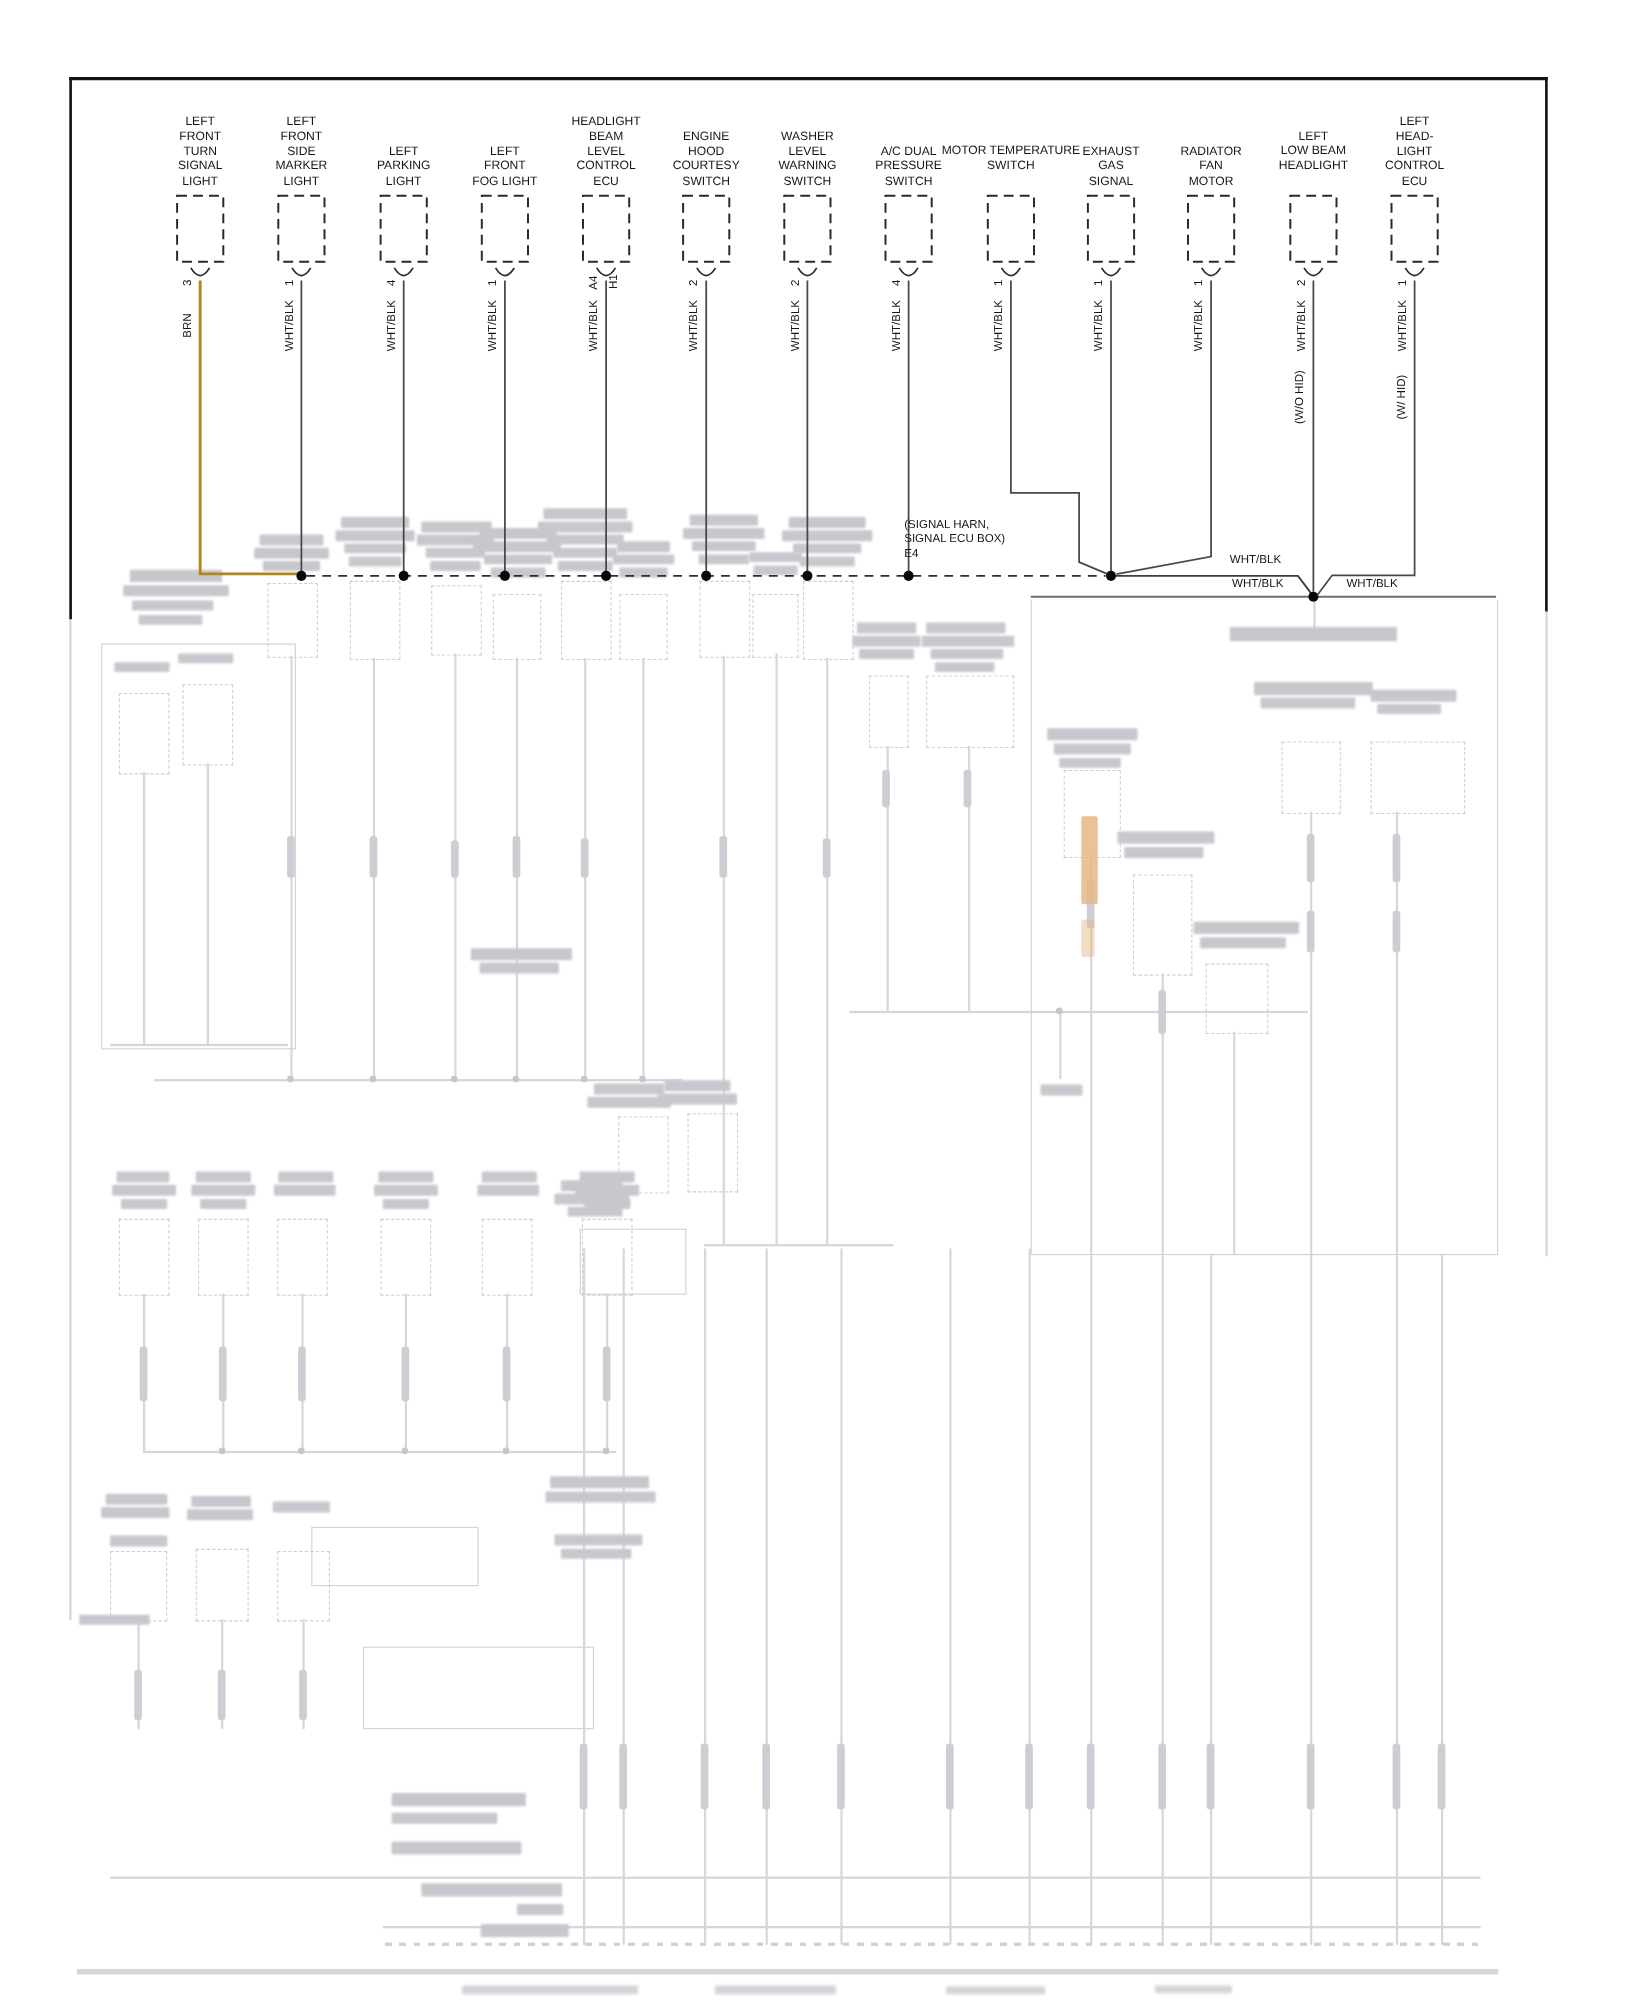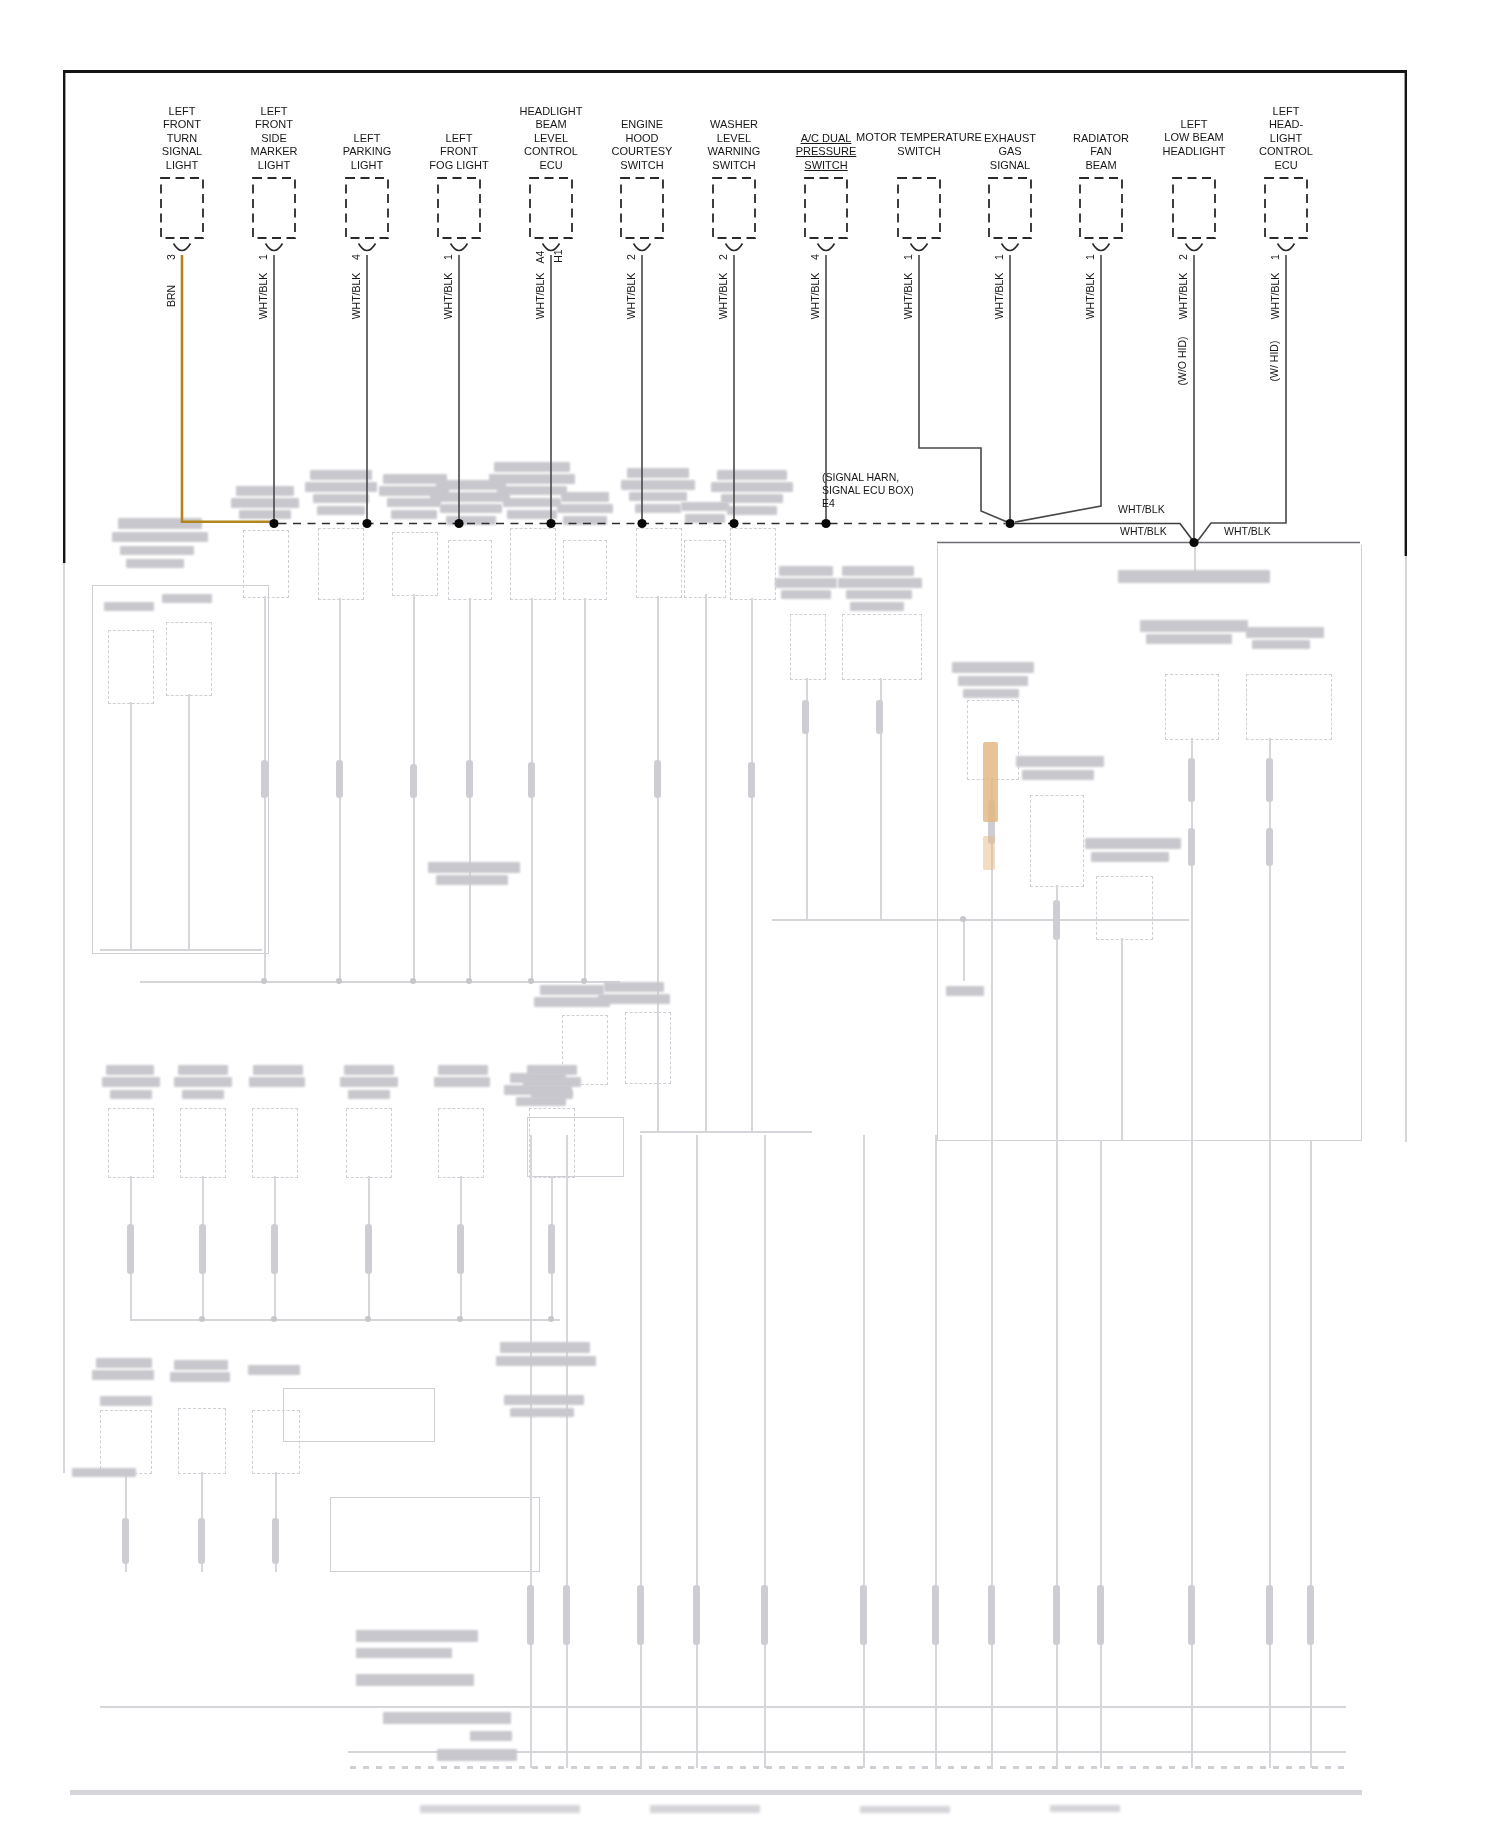--- a/index.html
+++ b/index.html
@@ -371,37 +371,37 @@
 COURTESY
 SWITCH</div>
       <div class="rot" style="left:631px;top:257px;">2</div>
       <div class="rot" style="left:631px;top:296px;">WHT/BLK</div>
       <div class="clabel" style="left:734px;top:118.4px;">WASHER
 LEVEL
 WARNING
 SWITCH</div>
       <div class="rot" style="left:723px;top:257px;">2</div>
       <div class="rot" style="left:723px;top:296px;">WHT/BLK</div>
-      <div class="clabel" style="left:826px;top:131.8px;text-decoration:underline;">A/C DUAL
+      <div class="clabel" style="left:826px;top:131.8px;">A/C DUAL
 PRESSURE
 SWITCH</div>
       <div class="rot" style="left:815px;top:257px;">4</div>
       <div class="rot" style="left:815px;top:296px;">WHT/BLK</div>
       <div class="clabel" style="left:919px;top:131.2px;">MOTOR TEMPERATURE
 SWITCH</div>
       <div class="rot" style="left:908px;top:257px;">1</div>
       <div class="rot" style="left:908px;top:296px;">WHT/BLK</div>
       <div class="clabel" style="left:1010px;top:131.8px;">EXHAUST
 GAS
 SIGNAL</div>
       <div class="rot" style="left:999px;top:257px;">1</div>
       <div class="rot" style="left:999px;top:296px;">WHT/BLK</div>
       <div class="clabel" style="left:1101px;top:131.8px;">RADIATOR
 FAN
-BEAM</div>
+MOTOR</div>
       <div class="rot" style="left:1090px;top:257px;">1</div>
       <div class="rot" style="left:1090px;top:296px;">WHT/BLK</div>
       <div class="clabel" style="left:1194px;top:117.8px;">LEFT
 LOW BEAM
 HEADLIGHT</div>
       <div class="rot" style="left:1183px;top:257px;">2</div>
       <div class="rot" style="left:1183px;top:296px;">WHT/BLK</div>
       <div class="rot" style="left:1182px;top:361px;">(W/O HID)</div>
       <div class="clabel" style="left:1286px;top:105px;">LEFT
 HEAD-

